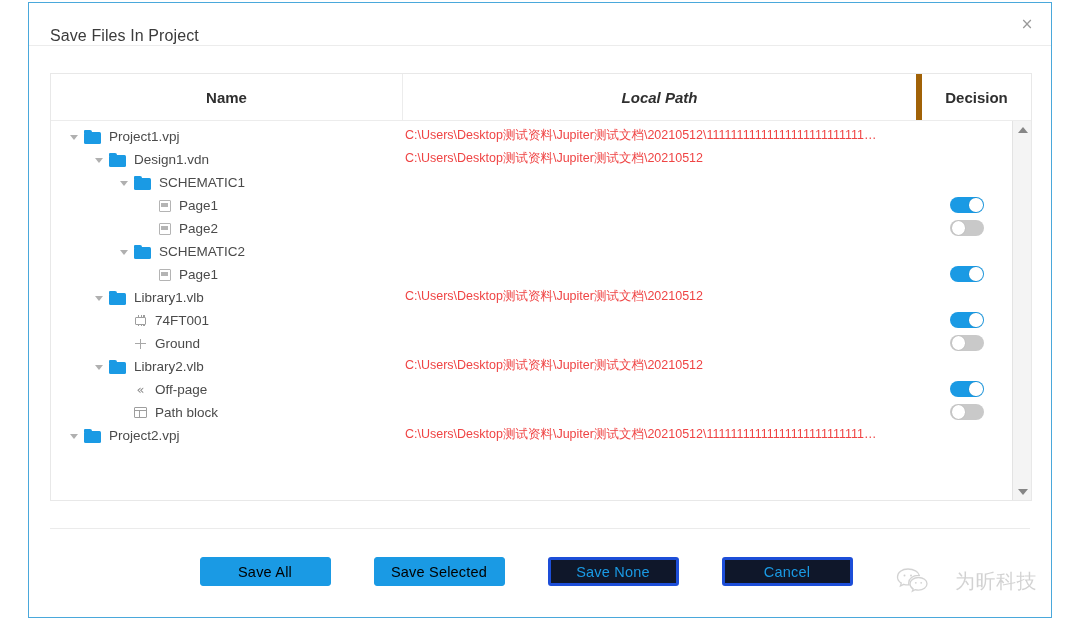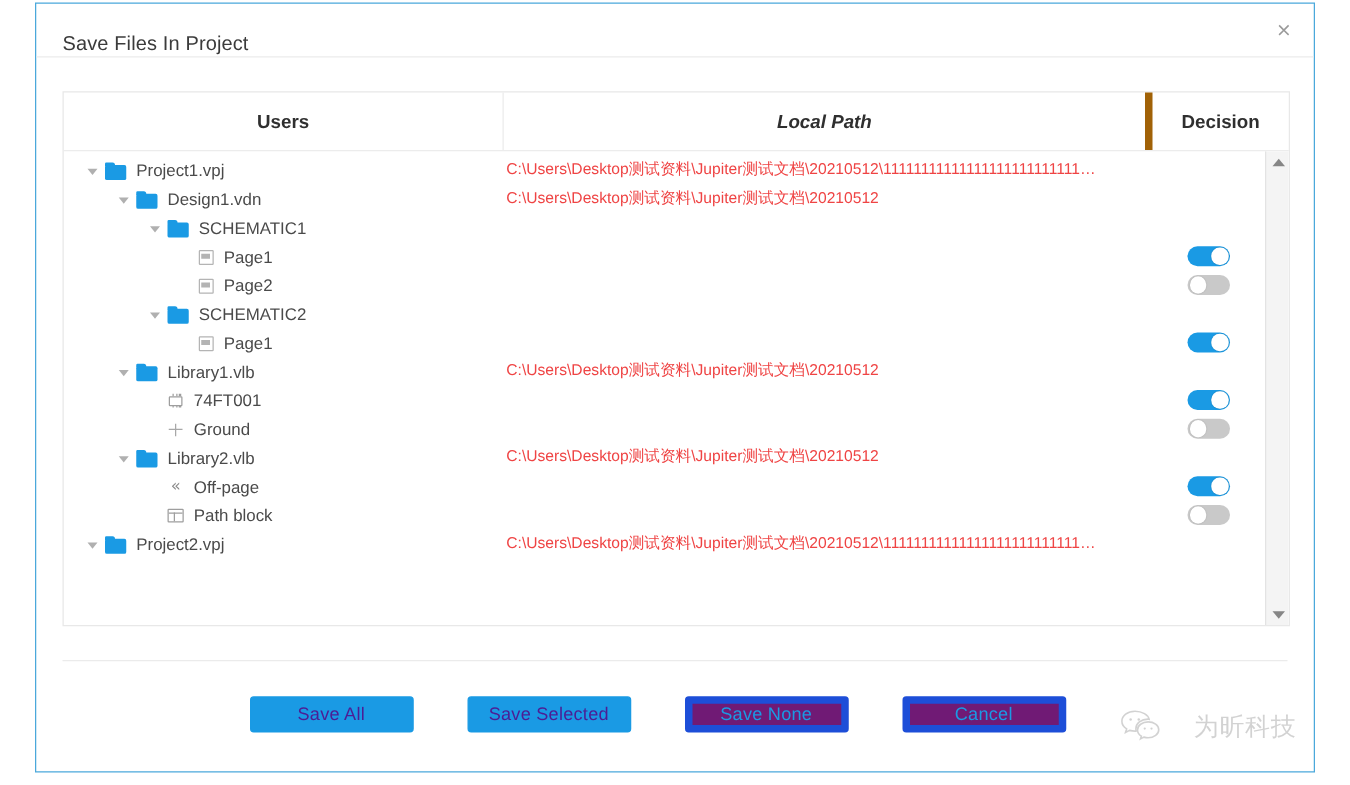--- a/index.html
+++ b/index.html
@@ -332,27 +332,27 @@
   .btn {
     width: 131px; height: 29px;
     border-radius: 3px;
     display: flex; align-items: center; justify-content: center;
     font-size: 14.5px;
     cursor: pointer;
     letter-spacing: .2px;
   }
   .btn.primary {
     background: #1a9ae4;
-    color: #4c1d95;
+    color: #000000;
     border: 1px solid #1a9ae4;
   }
   .btn.outline {
-    background: #701a75;
+    background: #0f172a;
     color: #1a9ae4;
-    border: 6px solid #1d4ed8;
+    border: 3px solid #1d4ed8;
   }
 
   
   .watermark {
     position: absolute;
     right: 14px; bottom: 22px;
     display: flex;
     align-items: center;
     gap: 25px;
     opacity: .30;
@@ -374,21 +374,21 @@
   <div class="titlebar">
     <div class="title-text">Save Files In Project</div>
     <div class="close-btn">×</div>
   </div>
 
   <div class="body">
 
     <div class="table-wrap">
 
       <div class="thead">
-        <div class="th name">Users</div>
+        <div class="th name">Name</div>
         <div class="th path">Local Path</div>
         <div class="th decision">Decision</div>
       </div>
 
       <div class="tbody">
         <div class="rows" id="rows">
             <div class="row">
               <div class="cell-name">
                 <span class="ind" style="width:17px"></span>
                 <span class="caret"></span>

